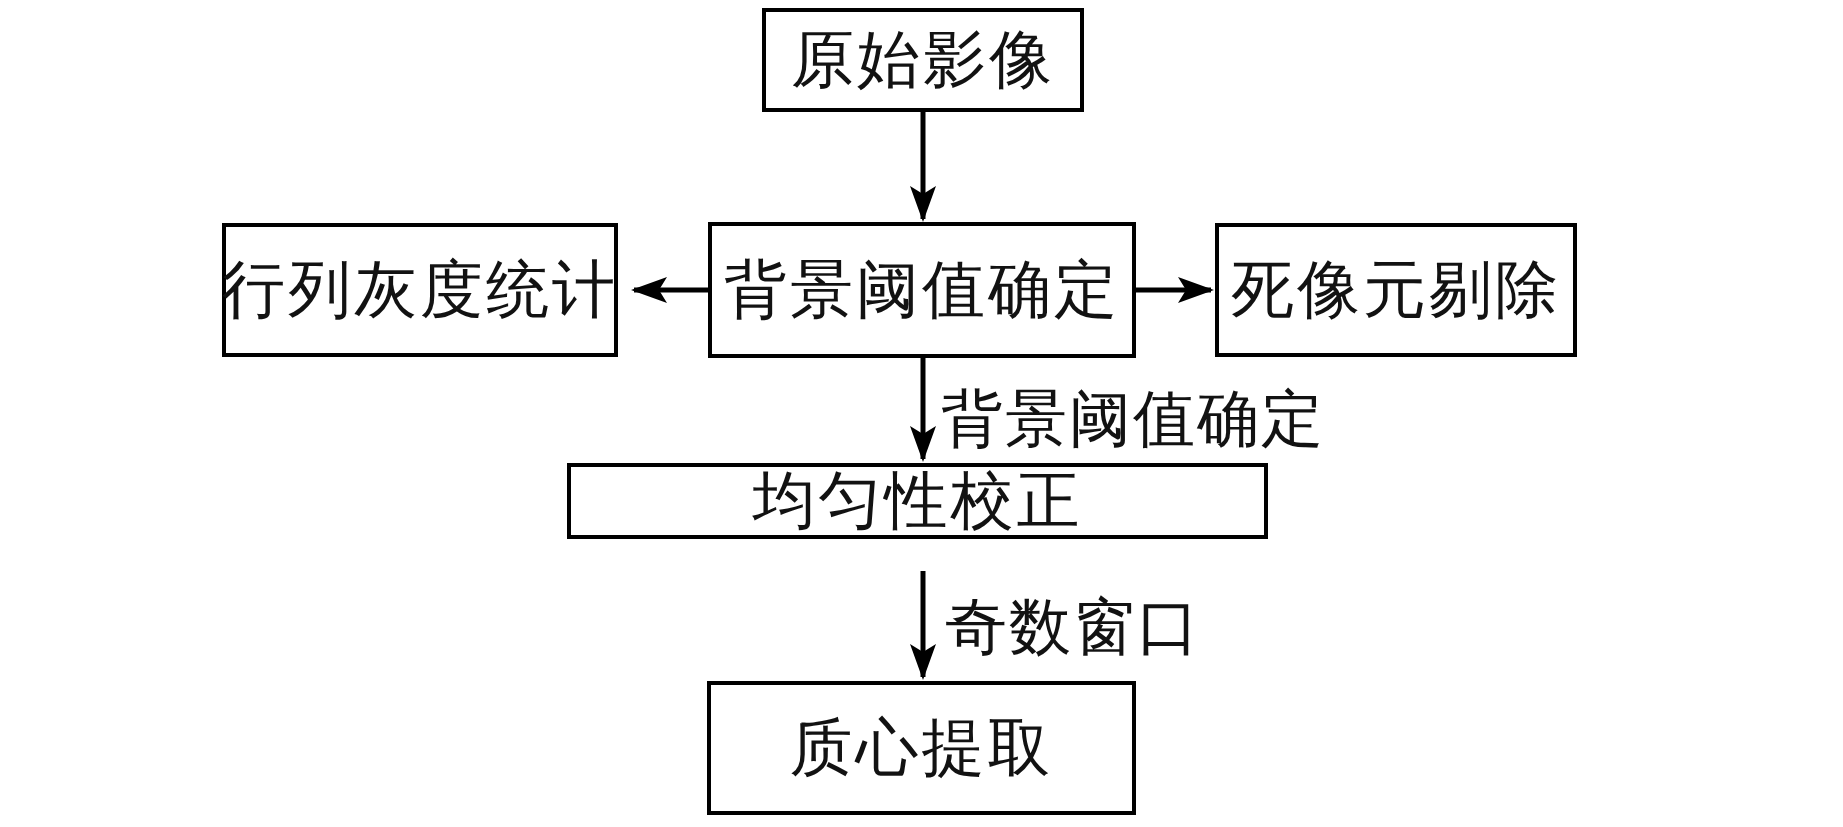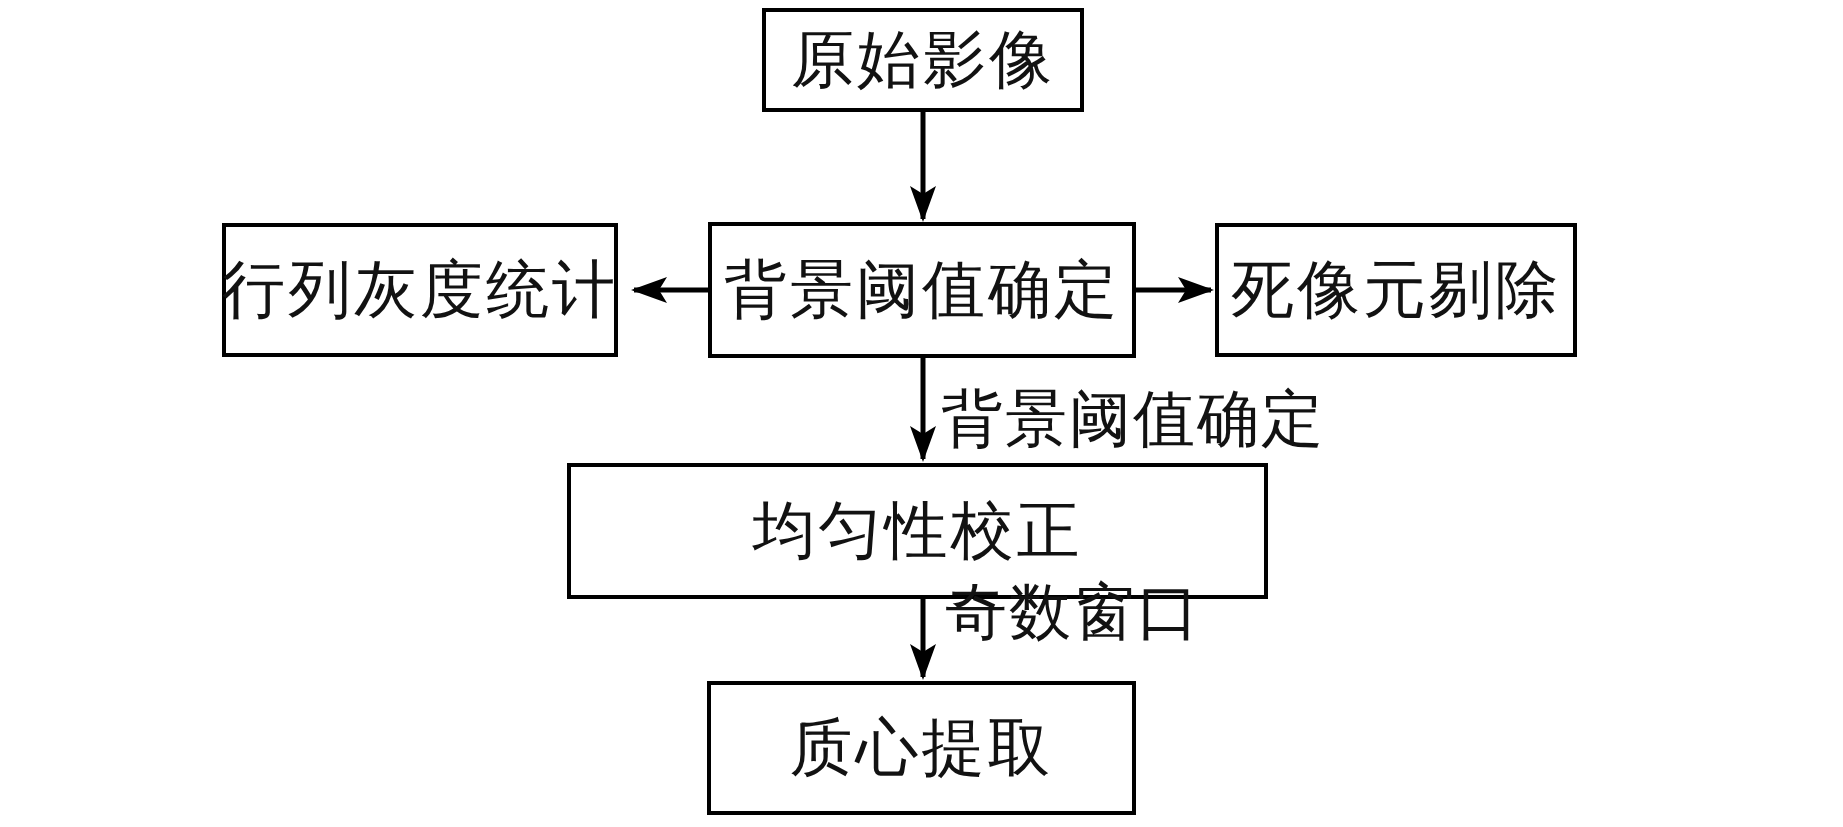--- a/index.html
+++ b/index.html
@@ -44,24 +44,24 @@
     line-height: 1;
     color: #121212;
     letter-spacing: 2px;
     white-space: nowrap;
   }
   
   .n-original    { left: 762px;  top: 8px;   width: 322px; height: 104px; }
   .n-rowcol      { left: 222px;  top: 223px; width: 396px; height: 134px; }
   .n-preprocess  { left: 708px;  top: 222px; width: 428px; height: 136px; }
   .n-deadpixel   { left: 1215px; top: 223px; width: 362px; height: 134px; }
-  .n-uniformity  { left: 567px;  top: 463px; width: 701px; height: 136px; }
+  .n-uniformity  { left: 567px;  top: 463px; width: 701px; height: 76px; }
   .n-centroid    { left: 707px;  top: 681px; width: 429px; height: 134px; }
   .l-threshold   { left: 941px;  top: 368px; margin-top: 20px; }
-  .l-oddwindow   { left: 945px;  top: 581px; }
+  .l-oddwindow   { left: 945px;  top: 596px; }
 </style>
 </head>
 <body>
 
 <div class="canvas">
 
   <svg class="arrows" viewBox="0 0 1843 827" xmlns="http://www.w3.org/2000/svg">
     <defs>
       <marker id="ah" markerUnits="userSpaceOnUse" markerWidth="40" markerHeight="28" refX="33" refY="13" orient="auto">
         <path d="M0,0 L36,13 L0,26 L8,13 Z" fill="#000000"></path>

